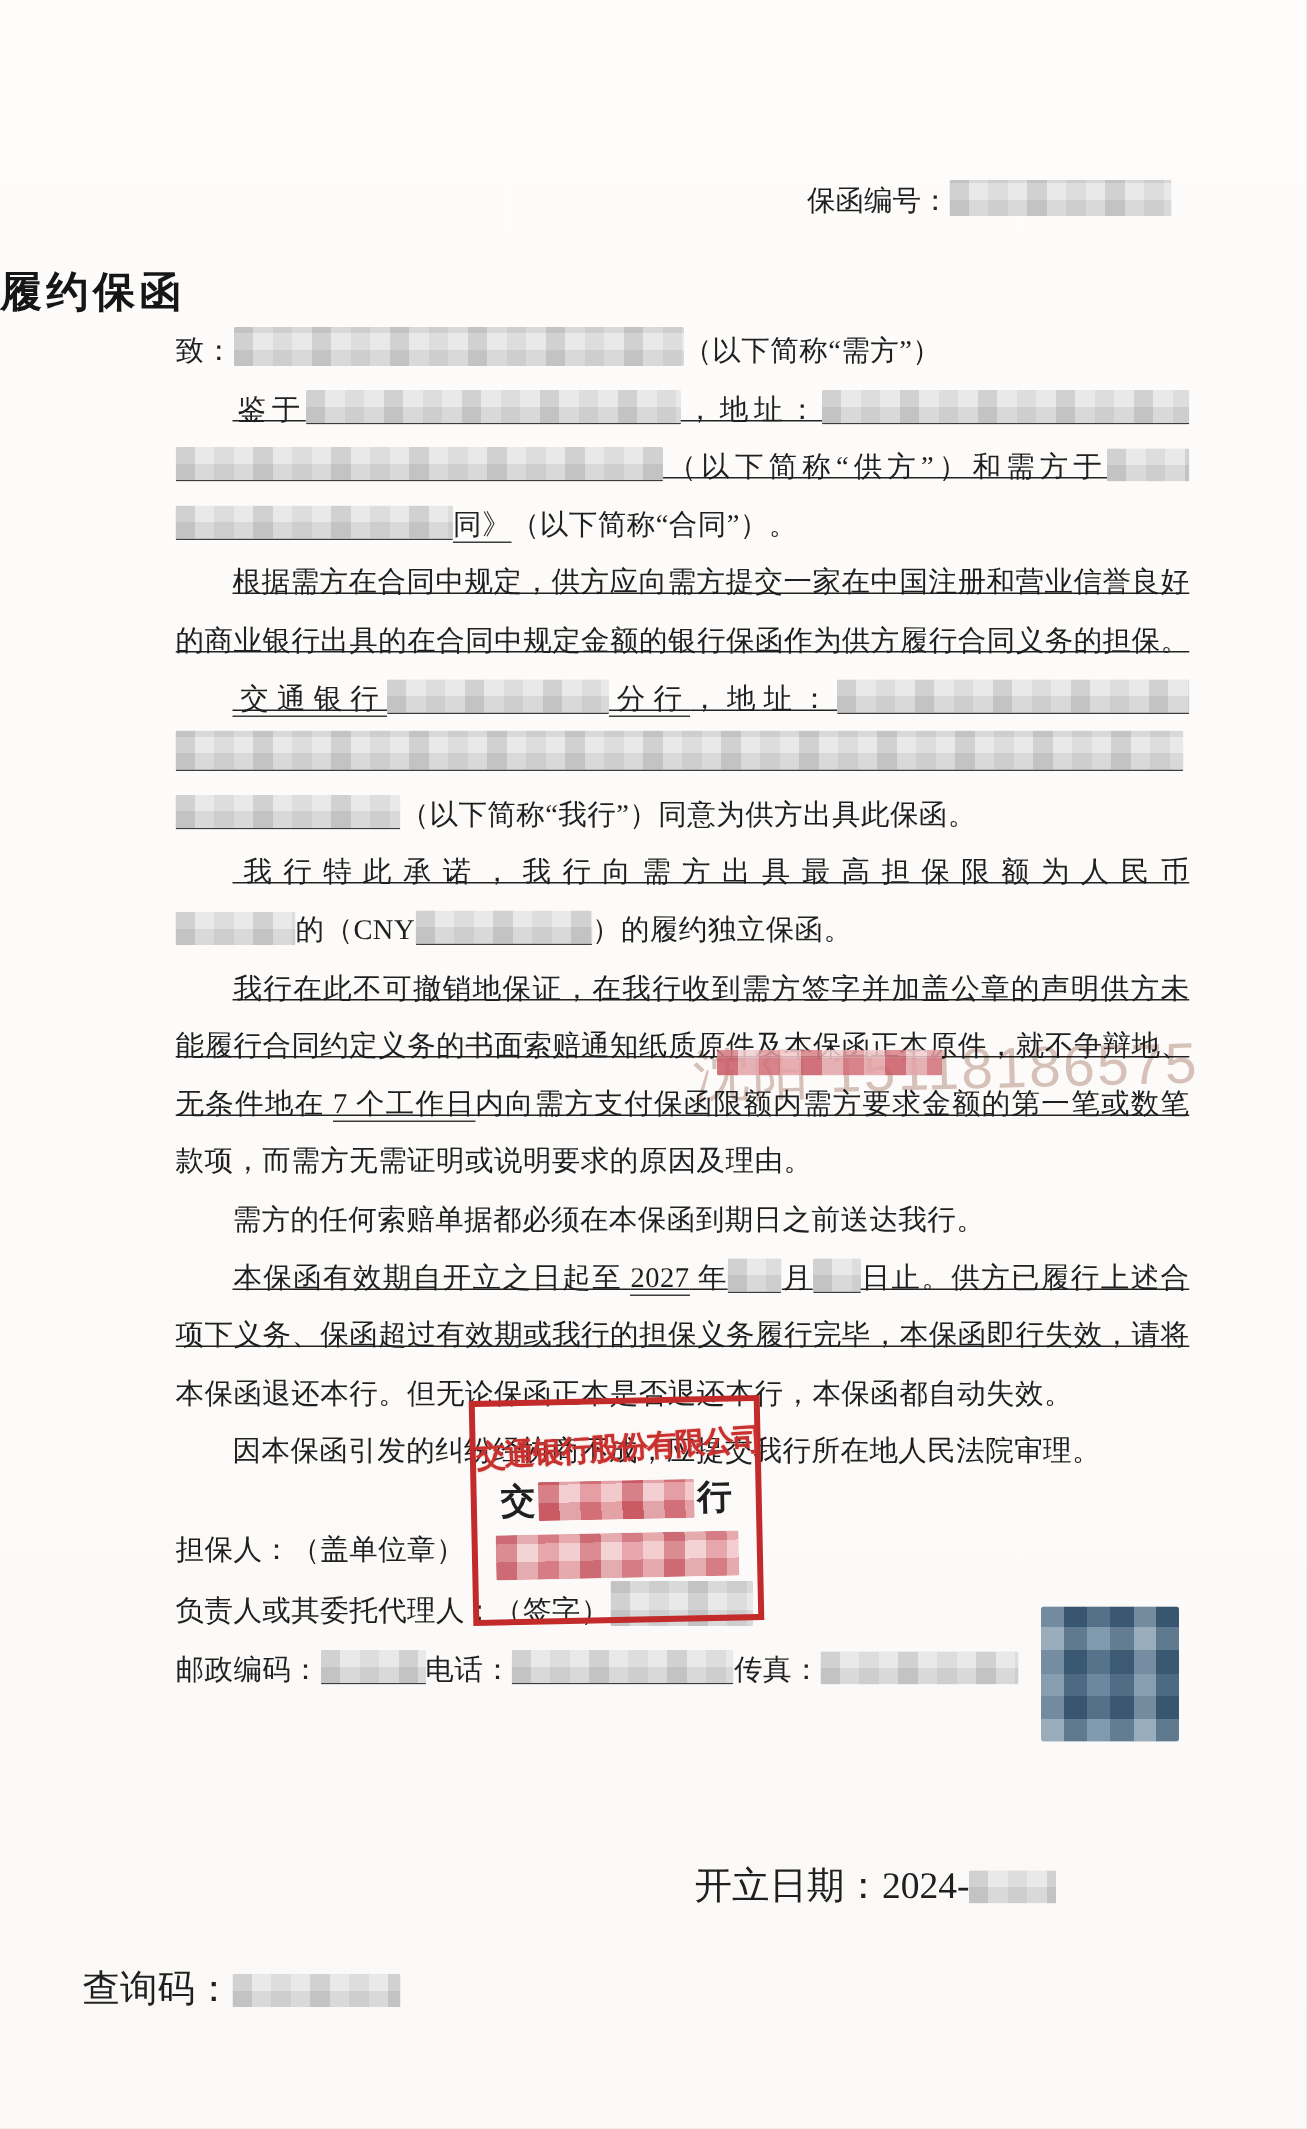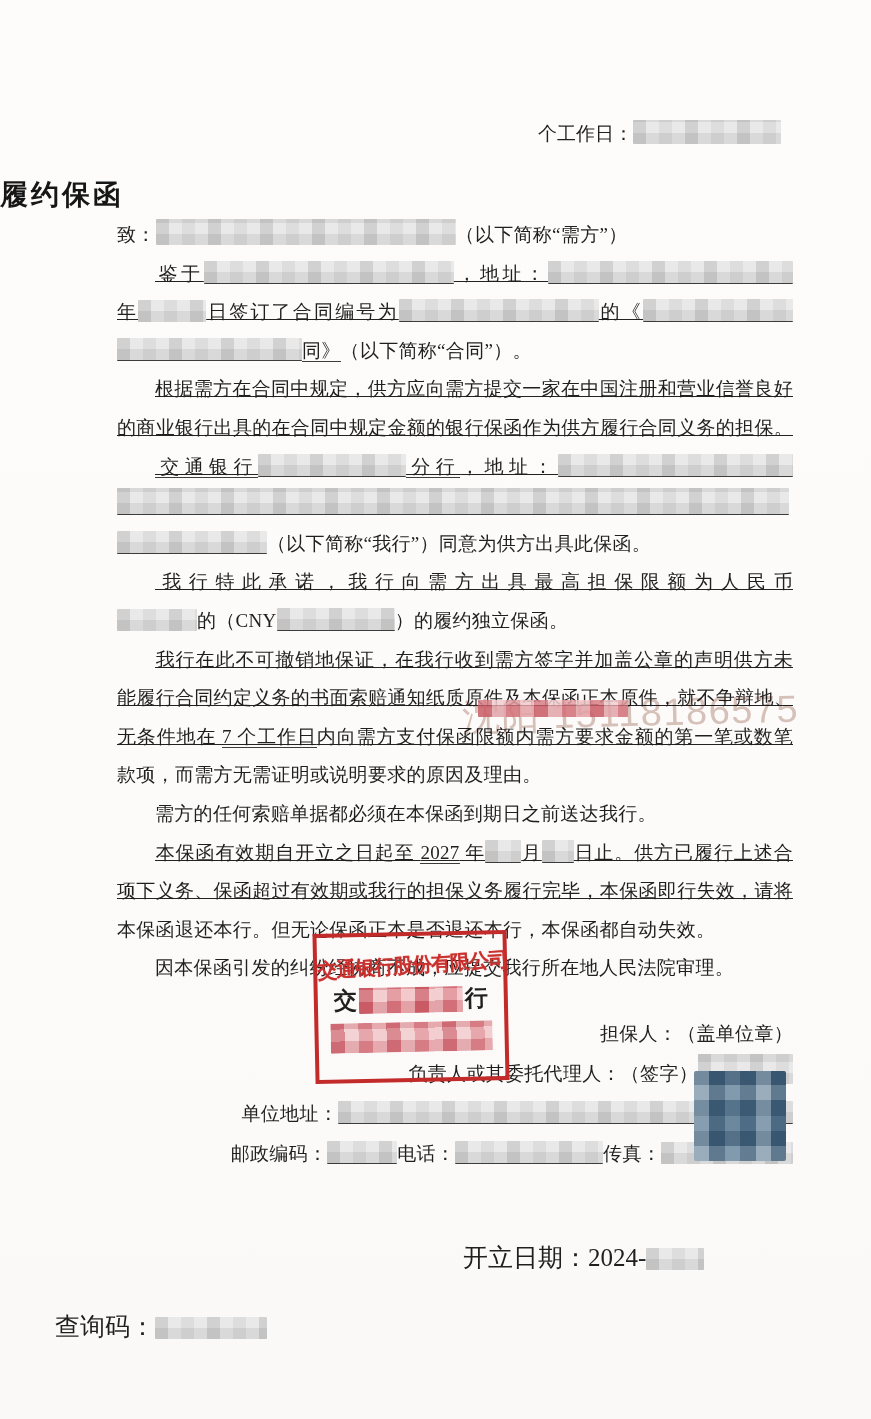--- a/index.html
+++ b/index.html
@@ -27,21 +27,21 @@
   
   .r{
     display:inline-block;vertical-align:-4px;height:22px;border-radius:1px;
     background-color:#e9e9e9;
     background-image:
       repeating-linear-gradient(90deg,rgba(0,0,0,.10) 0 13px,rgba(0,0,0,0) 13px 26px,rgba(0,0,0,.05) 26px 39px,rgba(0,0,0,0) 39px 52px),
       repeating-linear-gradient(0deg,rgba(0,0,0,.07) 0 11px,rgba(0,0,0,0) 11px 22px);
   }
   .r.u{border-bottom:1.6px solid #3c3c3c;}
   
-  .footer{margin-top:26px;text-align:right;}
+  .footer{margin-top:26px;}
   .footer .line{height:40px;line-height:40px;}
   
   .rm{
     display:inline-block;border-radius:1px;
     background-color:#e9a9ad;
     background-image:
       repeating-linear-gradient(90deg,rgba(180,30,45,.38) 0 14px,rgba(255,255,255,.28) 14px 28px,rgba(190,40,55,.2) 28px 42px,rgba(255,230,230,.32) 42px 56px),
       repeating-linear-gradient(0deg,rgba(170,25,40,.28) 0 12px,rgba(255,255,255,.22) 12px 24px);
   }
   
@@ -87,29 +87,29 @@
   }
   
   .query{position:absolute;left:55px;top:1312px;font-size:25px;line-height:30px;z-index:2;white-space:nowrap;}
   .odate{position:absolute;left:463px;top:1243px;font-size:25px;line-height:30px;z-index:2;white-space:nowrap;}
 </style>
 </head>
 <body>
 
 <div class="sheet">
 
-  <div class="hno"><span class="t">个工作日：</span><span class="r" style="width: 148px; height: 24px;"></span></div>
+  <div class="hno"><span class="t">保函编号：</span><span class="r" style="width: 148px; height: 24px;"></span></div>
 
   <div class="title">履约保函</div>
 
   <div class="content">
     <div id="body-lines">
         <div class="line"><span class="t">致：</span><span class="r" style="width: 300px; height: 26px;"></span><span class="t">（以下简称“需方”）</span></div>
         <div class="line j"><span class="ind"></span><span class="t">鉴于</span><span class="r u" style="width: 250px; height: 22px;"></span><span class="t">，地址：</span><span class="r u" style="width: 245px; height: 22px;"></span></div>
-        <div class="line j"><span class="t">年</span><span class="r" style="width: 68px; height: 22px;"></span><span class="t">日签订了合同编号为</span><span class="r u" style="width: 200px; height: 22px;"></span><span class="t">的《</span><span class="r u" style="width: 150px; height: 22px;"></span></div>
+        <div class="line j"><span class="r u" style="width: 325px; height: 22px;"></span><span class="t">（以下简称“供方”）和需方于</span><span class="r" style="width: 55px; height: 22px;"></span></div>
         <div class="line"><span class="r u" style="width: 185px; height: 22px;"></span><span class="t u">同》</span><span class="t">（以下简称“合同”）。</span></div>
         <div class="line j"><span class="ind"></span><span class="t">根据需方在合同中规定，供方应向需方提交一家在中国注册和营业信誉良好</span></div>
         <div class="line j"><span class="t">的商业银行出具的在合同中规定金额的银行保函作为供方履行合同义务的担保。</span></div>
         <div class="line j"><span class="ind"></span><span class="t u">交通银行</span><span class="r u" style="width: 148px; height: 22px;"></span><span class="t u">分行</span><span class="t">，地址：</span><span class="r u" style="width: 235px; height: 22px;"></span></div>
         <div class="line"><span class="r u" style="width: 672px; height: 26px;"></span></div>
         <div class="line"><span class="r u" style="width: 150px; height: 22px;"></span><span class="t">（以下简称“我行”）同意为供方出具此保函。</span></div>
         <div class="line j"><span class="ind"></span><span class="t">我行特此承诺，我行向需方出具最高担保限额为人民币</span></div>
         <div class="line"><span class="r" style="width: 80px; height: 22px;"></span><span class="t">的（CNY</span><span class="r u" style="width: 118px; height: 22px;"></span><span class="t">）的履约独立保函。</span></div>
         <div class="line j"><span class="ind"></span><span class="t">我行在此不可撤销地保证，在我行收到需方签字并加盖公章的声明供方未</span></div>
         <div class="line j"><span class="t">能履行合同约定义务的书面索赔通知纸质原件及本保函正本原件，就不争辩地、</span></div>
@@ -117,21 +117,20 @@
         <div class="line"><span class="t">款项，而需方无需证明或说明要求的原因及理由。</span></div>
         <div class="line"><span class="ind"></span><span class="t">需方的任何索赔单据都必须在本保函到期日之前送达我行。</span></div>
         <div class="line j"><span class="ind"></span><span class="t">本保函有效期自开立之日起至 </span><span class="t u">2027</span><span class="t"> 年</span><span class="r u" style="width: 36px; height: 22px;"></span><span class="t">月</span><span class="r u" style="width: 32px; height: 22px;"></span><span class="t">日止。供方已履行上述合同</span></div>
         <div class="line j"><span class="t">项下义务、保函超过有效期或我行的担保义务履行完毕，本保函即行失效，请将</span></div>
         <div class="line"><span class="t">本保函退还本行。但无论保函正本是否退还本行，本保函都自动失效。</span></div>
         <div class="line"><span class="ind"></span><span class="t">因本保函引发的纠纷经协商不成，应提交我行所在地人民法院审理。</span></div>
       </div>
     <div id="footer-lines" class="footer">
         <div class="line"><span class="t">担保人：（盖单位章）</span></div>
         <div class="line"><span class="t">负责人或其委托代理人：（签字）</span><span class="r" style="width: 95px; height: 30px;"></span></div>
-        <div class="line"><span class="t">单位地址：</span><span class="r u" style="width: 455px; height: 22px;"></span></div>
         <div class="line"><span class="t">邮政编码：</span><span class="r u" style="width: 70px; height: 22px;"></span><span class="t">电话：</span><span class="r u" style="width: 148px; height: 22px;"></span><span class="t">传真：</span><span class="r" style="width: 132px; height: 22px;"></span></div>
       </div>
   </div>
 
   <div class="wm-phone">沈阳 15118186575</div>
   <div class="wm-chip rm"></div>
 
 
   <div class="stamp">
     <div class="s1">交通银行股份有限公司</div>

